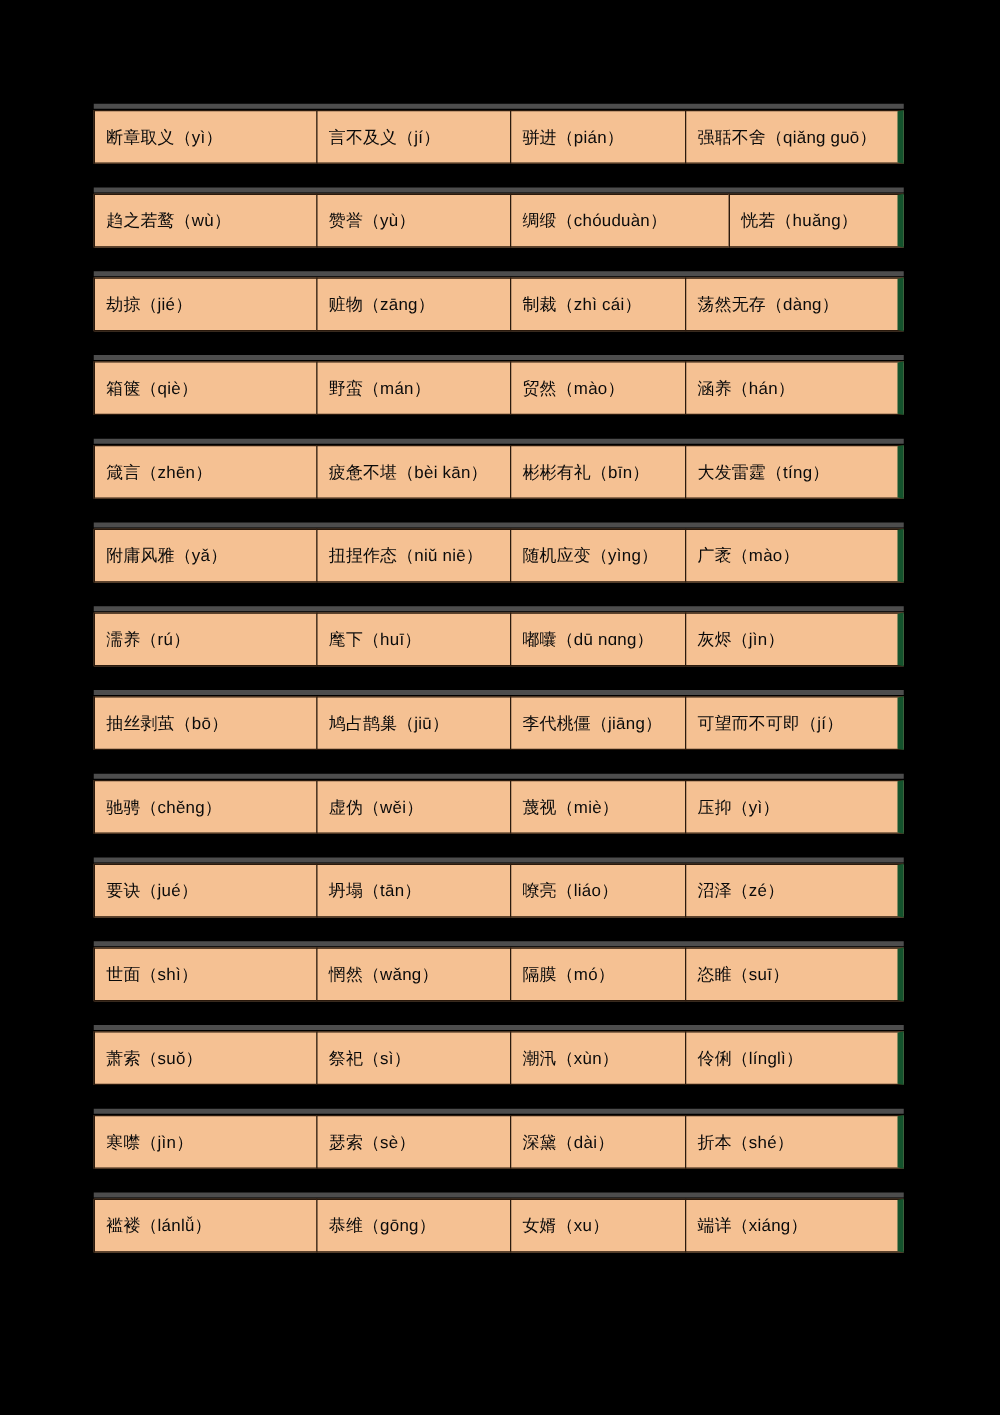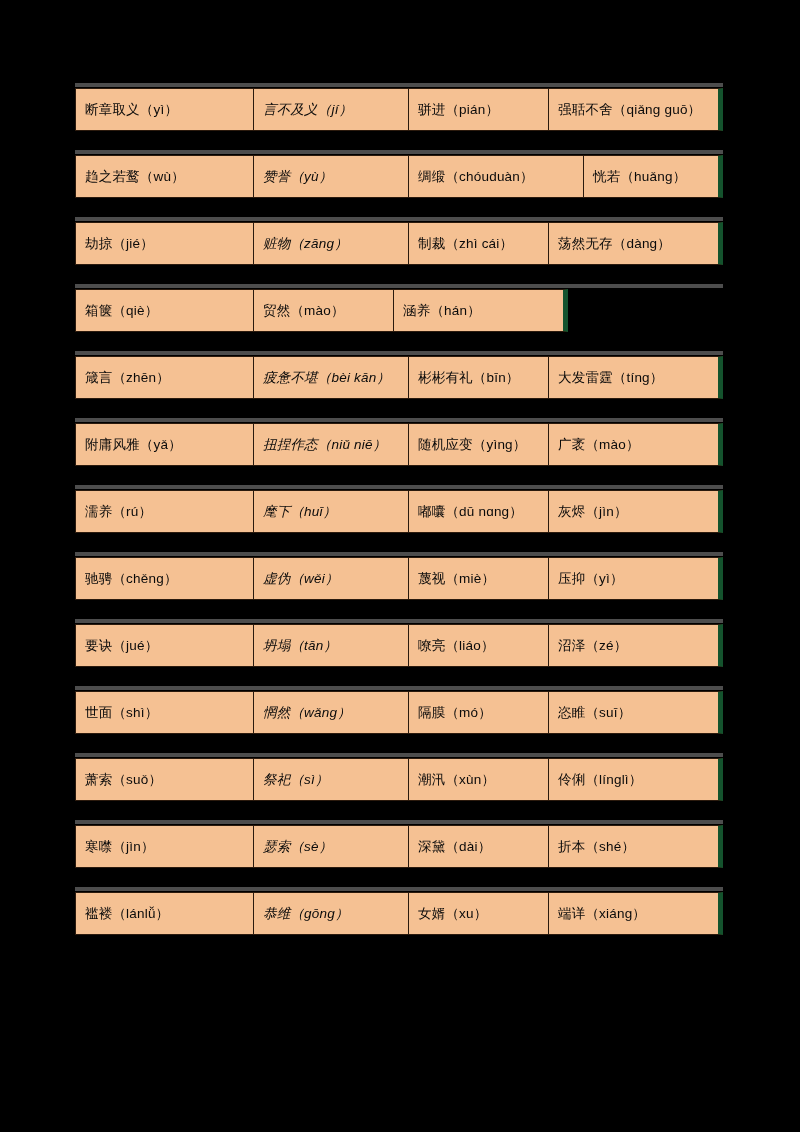--- a/index.html
+++ b/index.html
@@ -56,21 +56,21 @@
     color: #0a0a0a;
     letter-spacing: 0.2px;
     line-height: 1;
     white-space: nowrap;
     overflow: hidden;
   }
   .vocab-cell:last-child {
     border-right: 5px solid #14532d;
   }
   .vocab-cell.c0 { width: 178px; }
-  .vocab-cell.c1 { width: 155px; font-style: italic; }
+  .vocab-cell.c1 { width: 155px; }
   .vocab-cell.c2 { width: 140px; }
   .vocab-cell.c3 { width: 175px; }
   .vocab-cell::after {
     content: "";
     position: absolute;
     left: 0;
     right: 0;
     bottom: -5px;
     height: 3px;
     background: #2e2e2e;
@@ -125,20 +125,23 @@
           <span class="cell-text">制裁（zhì cái）</span>
         </div>
         <div class="vocab-cell c3">
           <span class="cell-text">荡然无存（dàng）</span>
         </div>
       </div>
       <div class="vocab-row">
         <div class="vocab-cell c0">
           <span class="cell-text">箱箧（qiè）</span>
         </div>
+        <div class="vocab-cell c1">
+          <span class="cell-text">野蛮（mán）</span>
+        </div>
         <div class="vocab-cell c2">
           <span class="cell-text">贸然（mào）</span>
         </div>
         <div class="vocab-cell c3">
           <span class="cell-text">涵养（hán）</span>
         </div>
       </div>
       <div class="vocab-row">
         <div class="vocab-cell c0">
           <span class="cell-text">箴言（zhēn）</span>
@@ -172,20 +175,34 @@
           <span class="cell-text">濡养（rú）</span>
         </div>
         <div class="vocab-cell c1">
           <span class="cell-text">麾下（huī）</span>
         </div>
         <div class="vocab-cell c2">
           <span class="cell-text">嘟囔（dū nɑng）</span>
         </div>
         <div class="vocab-cell c3">
           <span class="cell-text">灰烬（jìn）</span>
+        </div>
+      </div>
+      <div class="vocab-row">
+        <div class="vocab-cell c0">
+          <span class="cell-text">抽丝剥茧（bō）</span>
+        </div>
+        <div class="vocab-cell c1">
+          <span class="cell-text">鸠占鹊巢（jiū）</span>
+        </div>
+        <div class="vocab-cell c2">
+          <span class="cell-text">李代桃僵（jiāng）</span>
+        </div>
+        <div class="vocab-cell c3">
+          <span class="cell-text">可望而不可即（jí）</span>
         </div>
       </div>
       <div class="vocab-row">
         <div class="vocab-cell c0">
           <span class="cell-text">驰骋（chěng）</span>
         </div>
         <div class="vocab-cell c1">
           <span class="cell-text">虚伪（wěi）</span>
         </div>
         <div class="vocab-cell c2">

